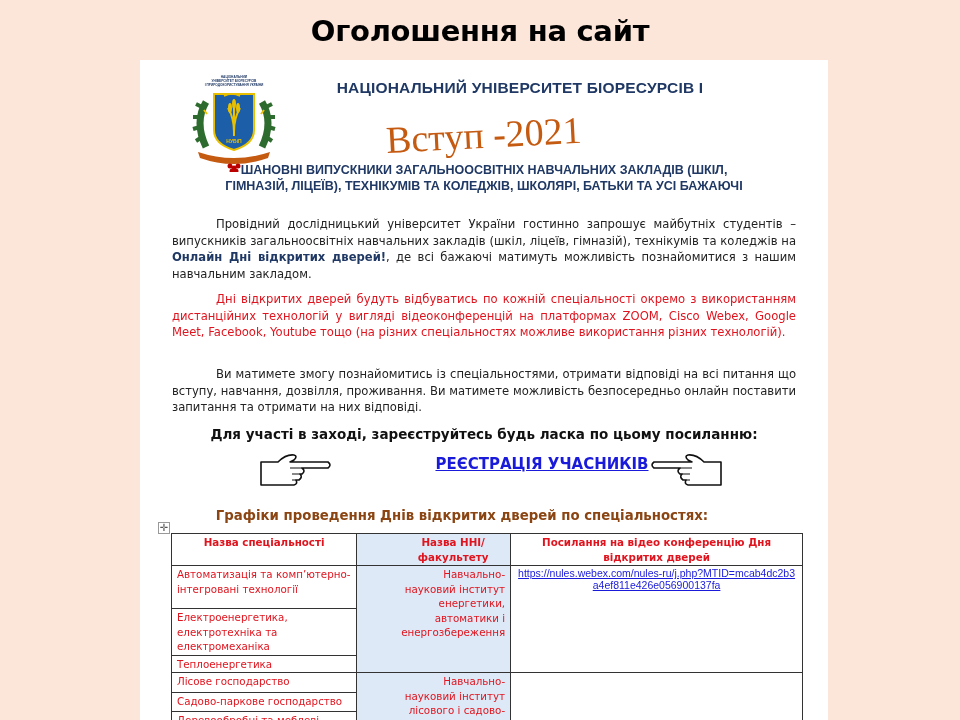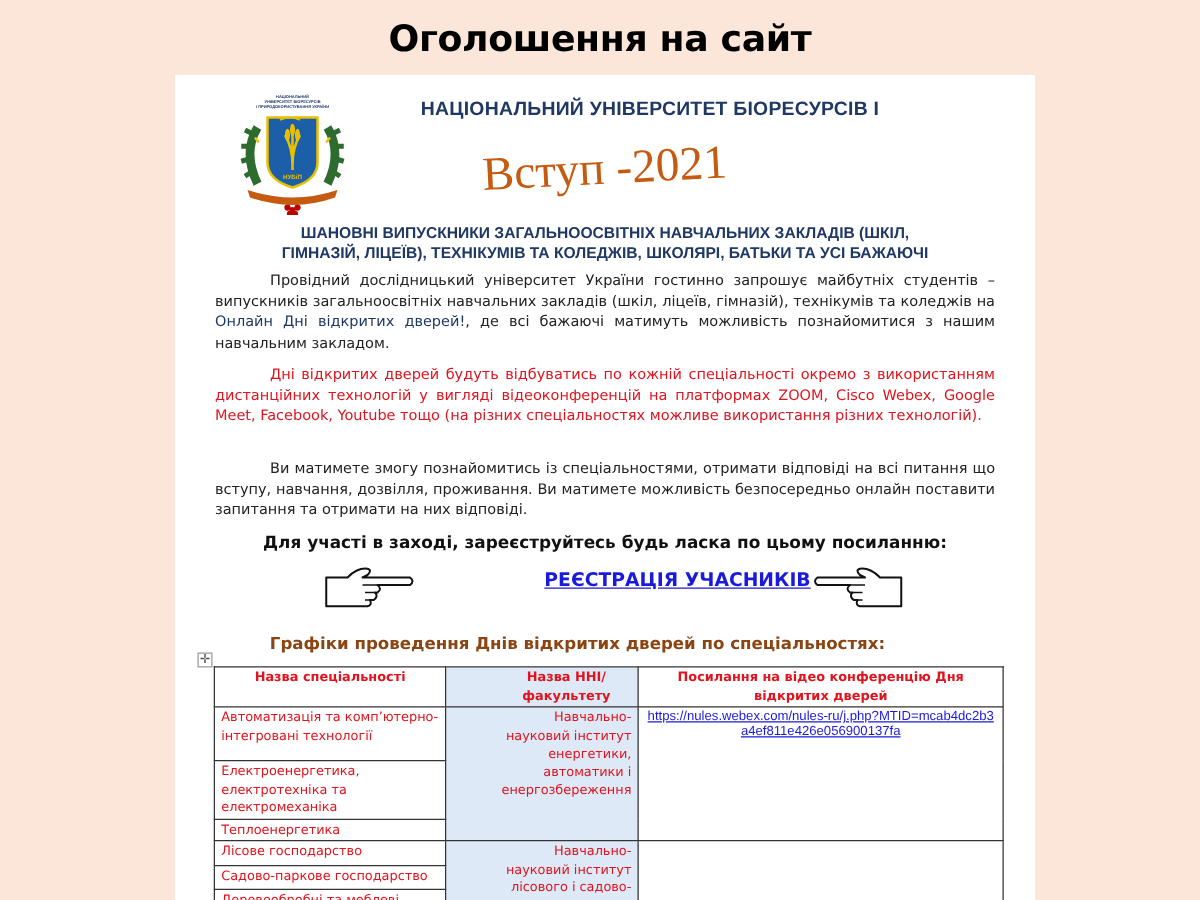--- a/index.html
+++ b/index.html
@@ -30,32 +30,32 @@
     letter-spacing: 0.2px;
   }
   .vstup {
     position: absolute; left: 246px; top: 58px;
     font-family: "Liberation Serif", serif;
     font-size: 38px; color: #c55a11;
     transform: rotate(-3deg);
     transform-origin: left center;
   }
   .greeting {
-    position: absolute; left: 20px; top: 118px; width: 648px;
+    position: absolute; left: 20px; top: 102px; width: 648px;
     text-align: center; color: #1f3864;
     font-weight: bold; font-size: 12.5px; line-height: 16px;
   }
   .para {
     position: absolute; left: 32px; width: 624px;
     font-family: "DejaVu Sans", sans-serif;
     font-size: 11.6px; line-height: 16.7px;
     text-align: justify; color: #222;
   }
   .para .indent { display: inline-block; width: 44px; }
-  .para .hl { color: #1f3864; font-weight: normal; margin-top: 18px; }
+  .para .hl { color: #1f3864; font-weight: bold; margin-top: 18px; }
   .p1 { top: 156px; }
   .p2 { top: 231px; color: #e0141e; }
   .p3 { top: 306px; }
   .register-prompt {
     position: absolute; left: 0; top: 366px; width: 688px;
     text-align: center; font-family: "DejaVu Sans", sans-serif;
     font-weight: bold; font-size: 13.5px; color: #111;
   }
   .hand {
     position: absolute; top: 392px; width: 76px; height: 36px;

